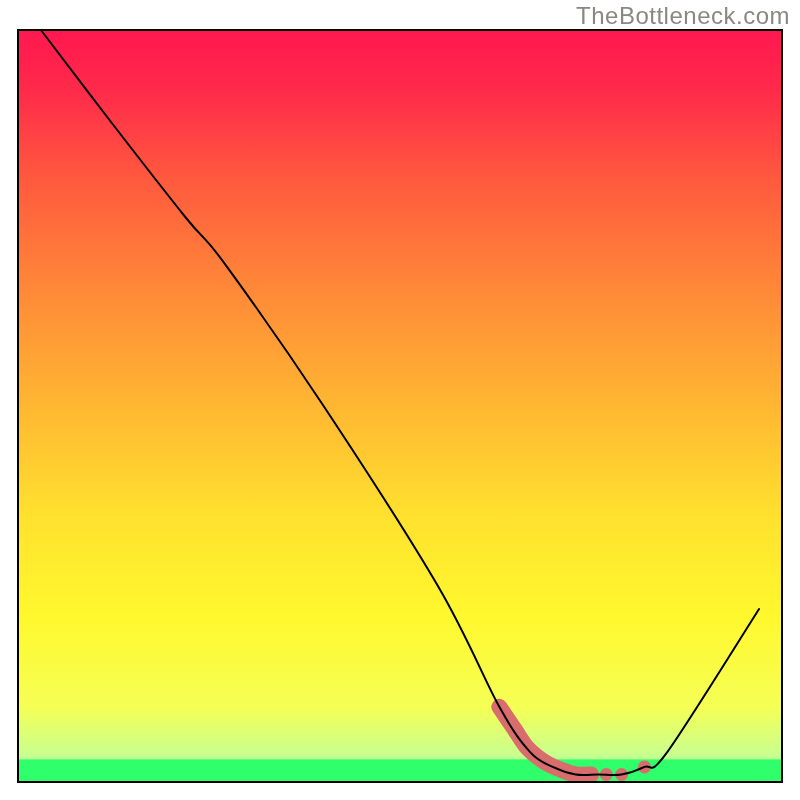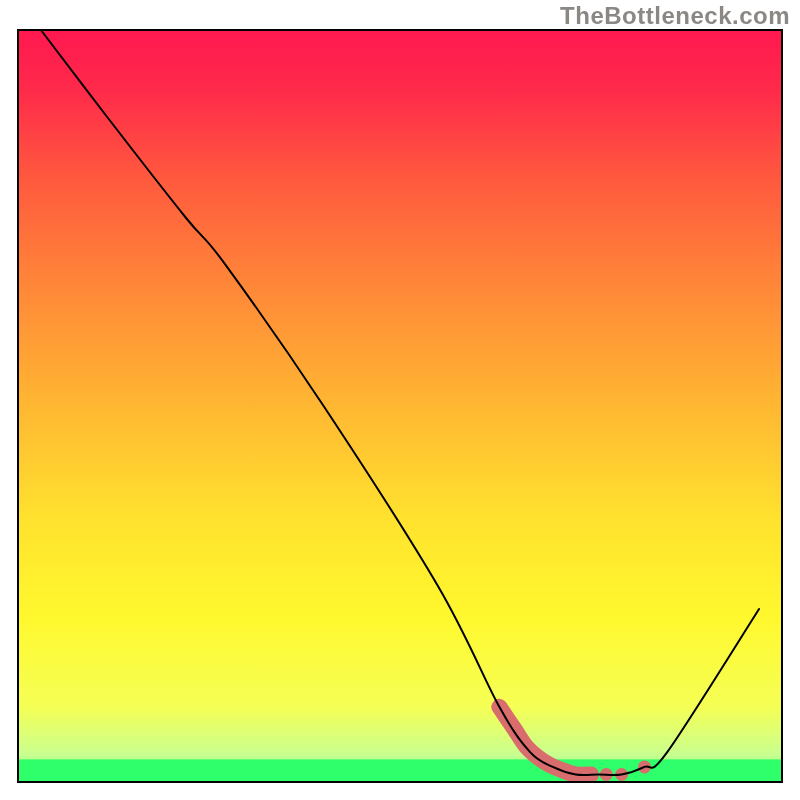--- a/index.html
+++ b/index.html
@@ -14,21 +14,21 @@
   .stage {
     position: relative;
     width: 800px;
     height: 800px;
   }
   .watermark {
     position: absolute;
     top: 2px;
     right: 10px;
     font-size: 24px;
-    font-weight: 700;
+    font-weight: 400;
     color: #8a8784;
     letter-spacing: 0.5px;
     user-select: none;
   }
   svg {
     display: block;
   }
 </style>
 </head>
 <body>

